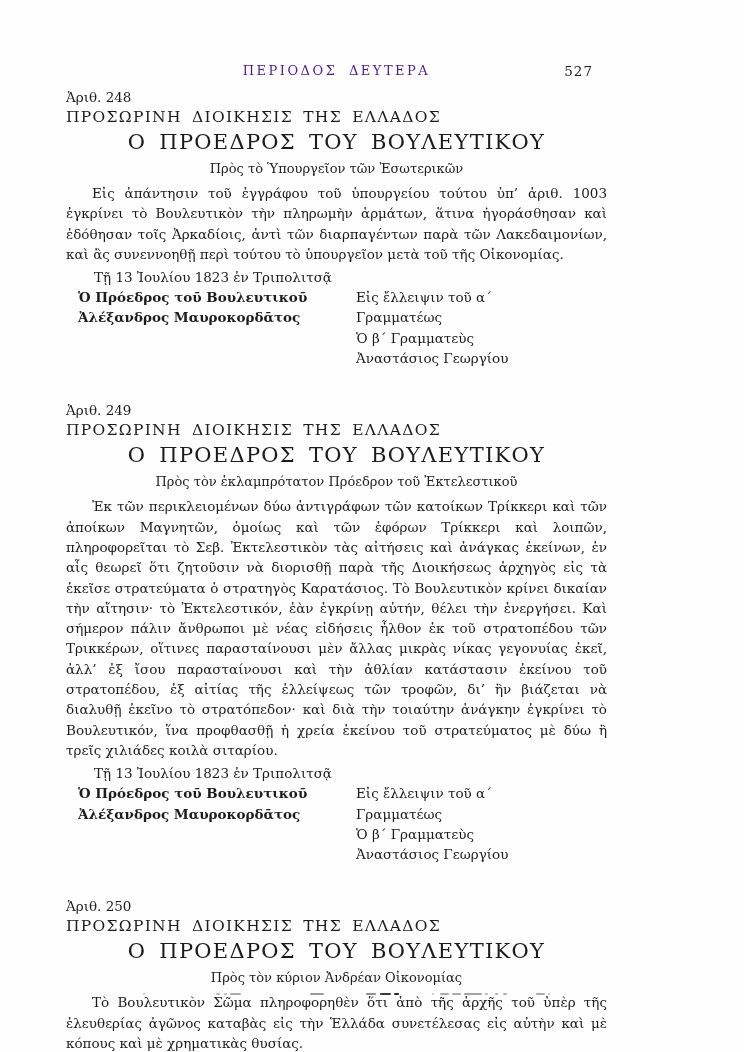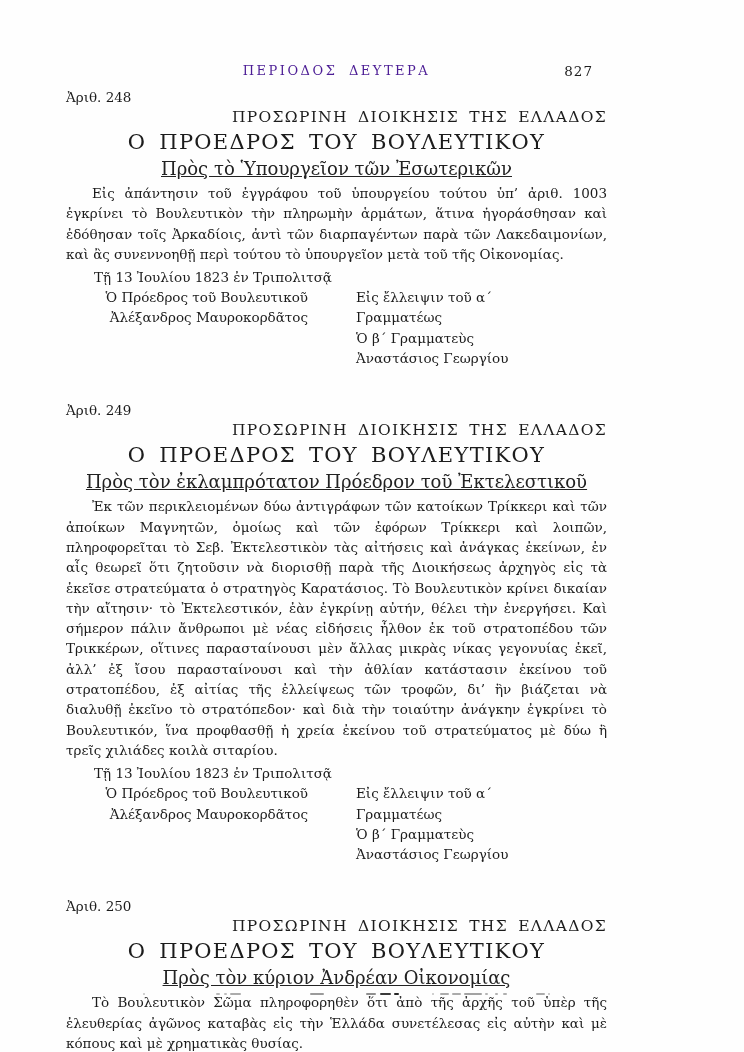--- a/index.html
+++ b/index.html
@@ -46,41 +46,40 @@
 
   .doc-number {
     font-size: 13.5px;
     line-height: 17px;
     margin-bottom: 2px;
   }
   .doc-heading1 {
     font-size: 15.5px;
     line-height: 18px;
     font-weight: normal;
-    text-align: right;
+    text-align: left;
     letter-spacing: 1.3px;
     word-spacing: 4px;
     margin: 0 0 7px 0;
   }
   .doc-heading2 {
     font-size: 21px;
     line-height: 18px;
     font-weight: normal;
     text-align: center;
     letter-spacing: 1.3px;
     word-spacing: 5px;
     margin: 0 0 10px 0;
   }
   .doc-addressee {
-    font-size: 18px;
+    font-size: 13px;
     line-height: 16px;
     text-align: center;
     margin-bottom: 6px;
     color: #222;
-    text-decoration: underline;
   }
   .doc-body {
     font-size: 13.5px;
     line-height: 20.3px;
     text-align: justify;
     text-indent: 26px;
     margin: 0 0 3px 0;
   }
   .dateline {
     font-size: 13.5px;
@@ -88,21 +87,22 @@
     padding-left: 28px;
   }
   .signatures {
     display: flex;
     font-size: 13.5px;
     line-height: 20.3px;
   }
   .sig-left {
     width: 230px;
     margin-left: 12px;
-    text-align: right;
+    text-align: left;
+    font-weight: bold;
   }
   .sig-right {
     width: 225px;
     margin-left: auto;
     margin-right: 26px;
     text-align: left;
   }
 
   
   .artifact {
@@ -112,21 +112,21 @@
     border-radius: 1px;
   }
 </style>
 </head>
 <body>
 
 <div class="page">
 
   <div class="running-head">
     <span class="rh-title">ΠΕΡΙΟΔΟΣ ΔΕΥΤΕΡΑ</span>
-    <span class="rh-page">827</span>
+    <span class="rh-page">527</span>
   </div>
 
   <section class="doc">
     <div class="doc-number">Ἀριθ. 248</div>
     <h1 class="doc-heading1">ΠΡΟΣΩΡΙΝΗ ΔΙΟΙΚΗΣΙΣ ΤΗΣ ΕΛΛΑΔΟΣ</h1>
     <h2 class="doc-heading2">Ο ΠΡΟΕΔΡΟΣ ΤΟΥ ΒΟΥΛΕΥΤΙΚΟΥ</h2>
     <div class="doc-addressee">Πρὸς τὸ Ὑπουργεῖον τῶν Ἐσωτερικῶν</div>
     <p class="doc-body">Εἰς ἀπάντησιν τοῦ ἐγγράφου τοῦ ὑπουργείου τούτου ὑπ’ ἀριθ. 1003 ἐγκρίνει τὸ Βουλευτικὸν τὴν πληρωμὴν ἁρμάτων, ἅτινα ἠγοράσθησαν καὶ ἐδόθησαν τοῖς Ἀρκαδίοις, ἀντὶ τῶν διαρπαγέντων παρὰ τῶν Λακεδαιμονίων, καὶ ἂς συνεννοηθῇ περὶ τούτου τὸ ὑπουργεῖον μετὰ τοῦ τῆς Οἰκονομίας.</p>
     <div class="dateline">Τῇ 13 Ἰουλίου 1823 ἐν Τριπολιτσᾷ</div>
     <div class="signatures">

